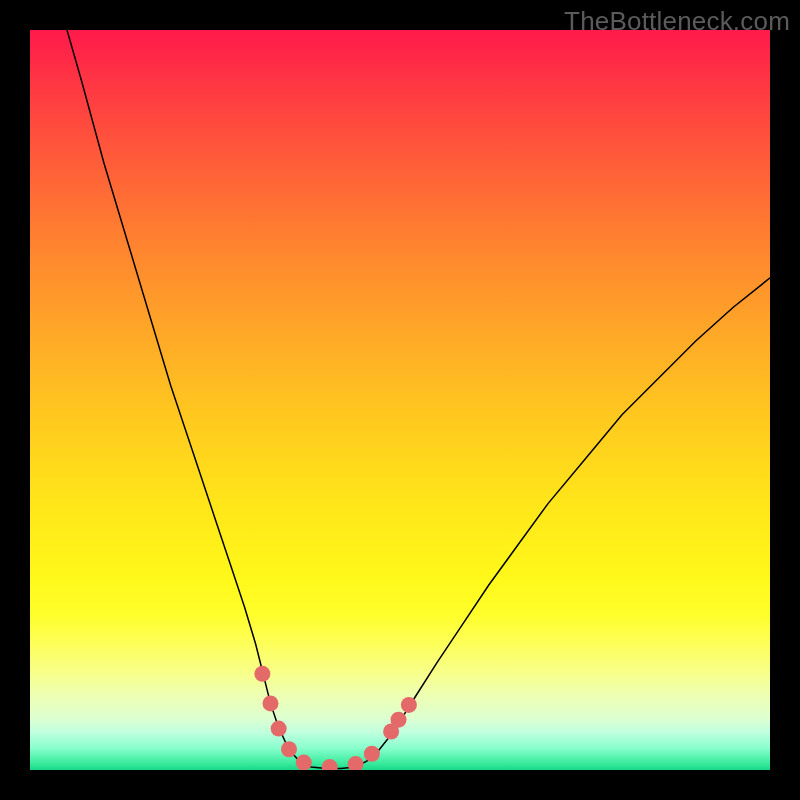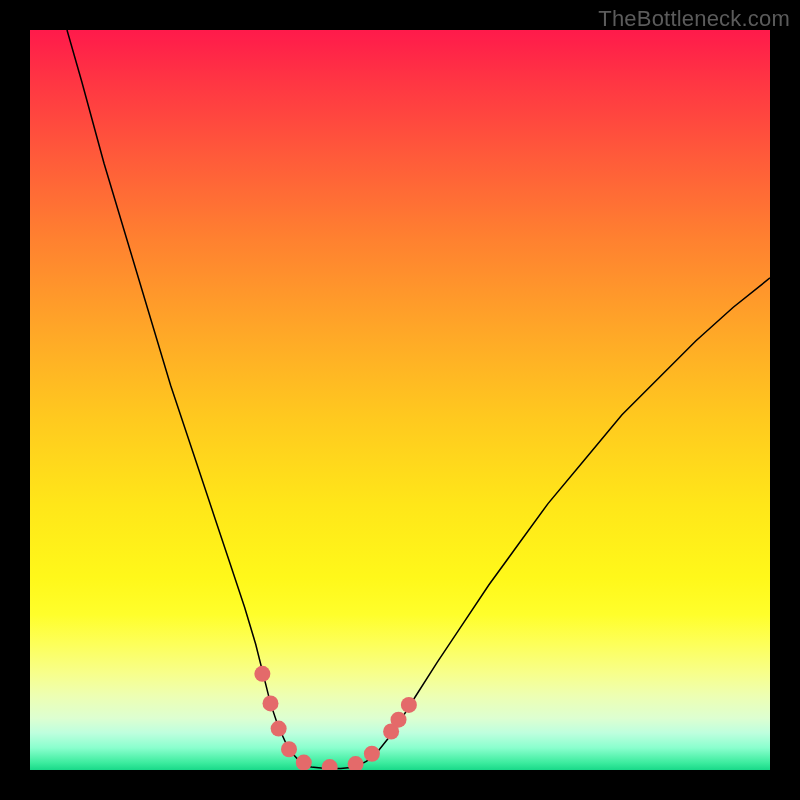--- a/index.html
+++ b/index.html
@@ -51,21 +51,21 @@
   }
   .curve-layer, .marker-layer {
     position: absolute;
     inset: 0;
   }
   .watermark {
     position: absolute;
     top: 6px;
     right: 10px;
     color: #5b5b5b;
-    font-size: 22px;
+    font-size: 26px;
     font-weight: 400;
     letter-spacing: 0.2px;
     user-select: none;
   }
 </style>
 </head>
 <body>
 
 <div class="stage">
   <div class="watermark">TheBottleneck.com</div>

